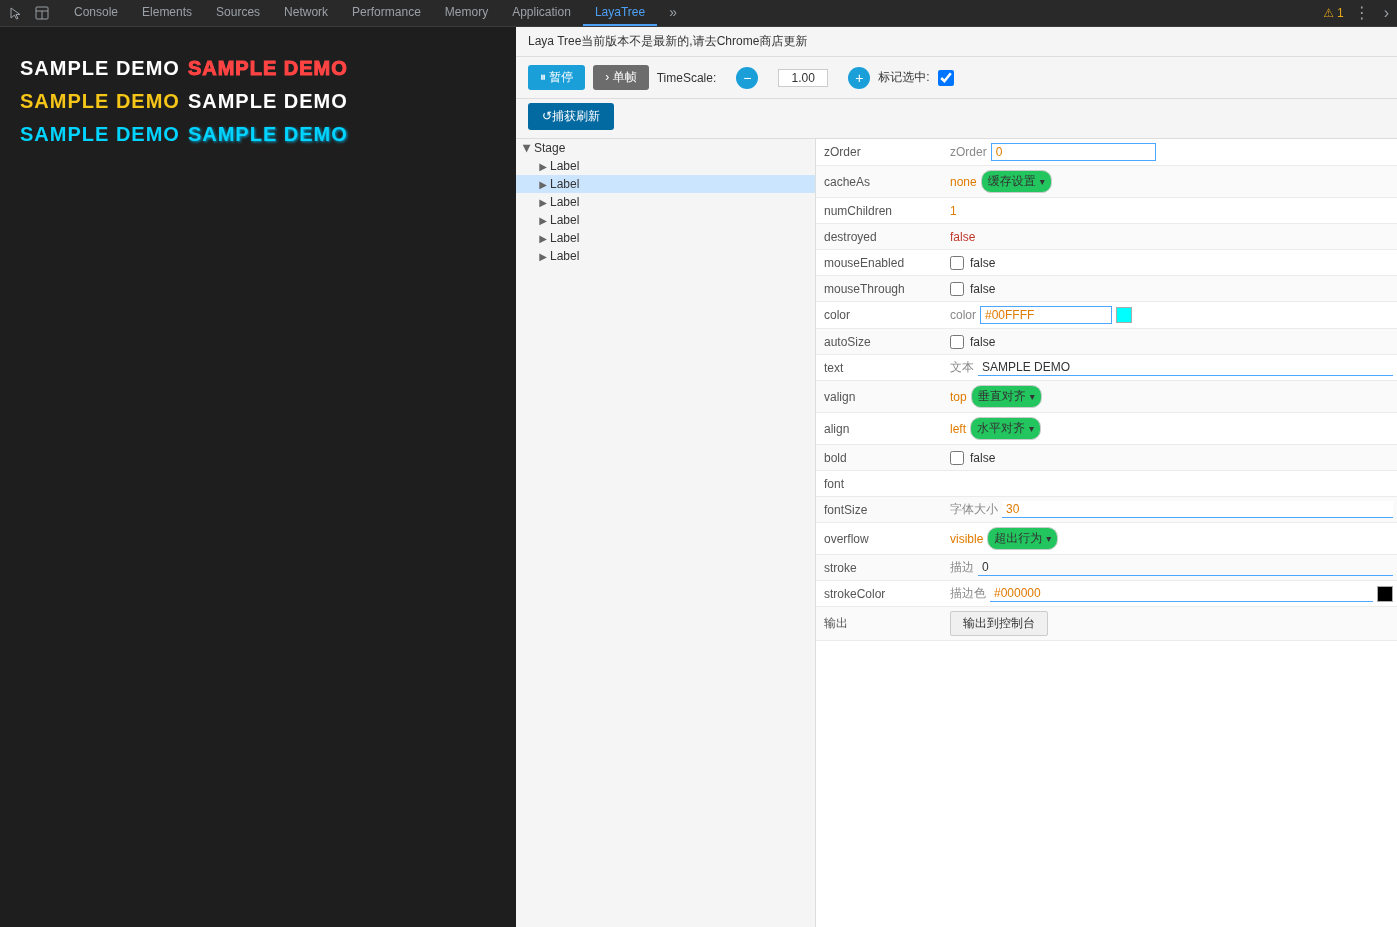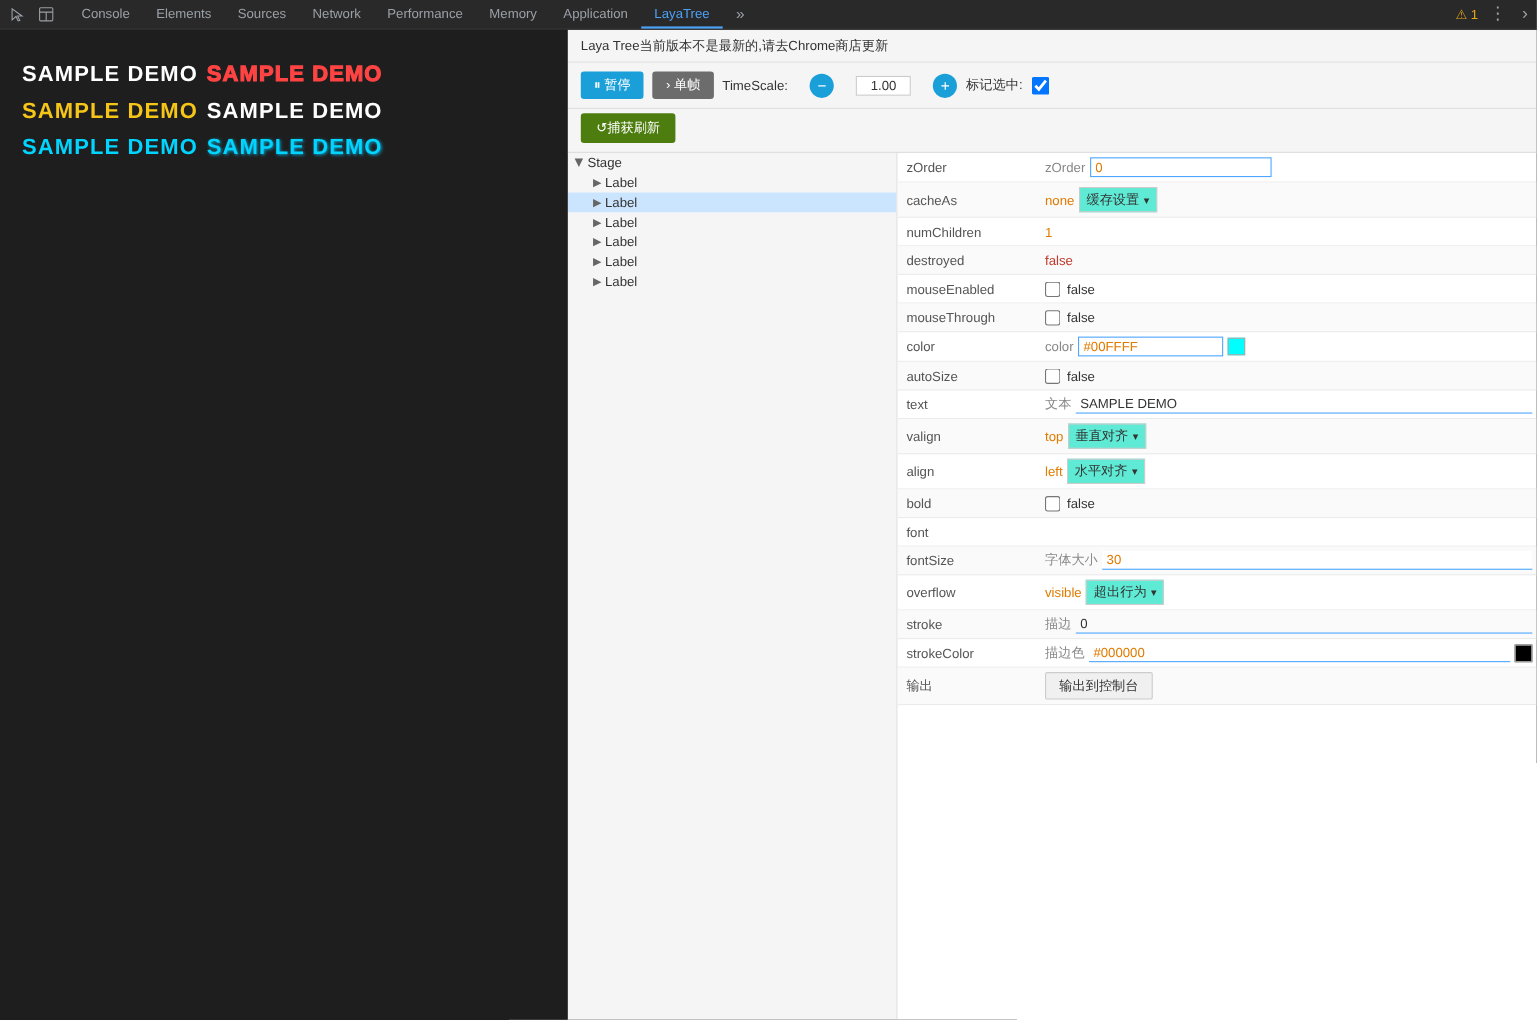--- a/index.html
+++ b/index.html
@@ -197,21 +197,21 @@
       height: 16px;
     }
 
     
     .capture-row {
       padding: 4px 12px 8px;
       background: #f5f5f5;
       border-bottom: 1px solid #ddd;
     }
     .btn-capture {
-      background: #4d7c0f;
+      background: #0369a1;
       color: white;
       border: none;
       padding: 5px 14px;
       border-radius: 3px;
       cursor: pointer;
       font-size: 12px;
       display: flex;
       align-items: center;
       gap: 4px;
     }
@@ -310,26 +310,26 @@
     .prop-val-text { font-size: 12px; color: #333; }
     .color-swatch {
       width: 16px;
       height: 16px;
       display: inline-block;
       border: 1px solid #aaa;
       flex-shrink: 0;
     }
     .select-dropdown {
       border: 1px solid #ccc;
-      background: #5eead4;
+      background: #22c55e;
       padding: 2px 6px;
       font-size: 12px;
       color: #333;
       cursor: pointer;
-      border-radius: 0;
+      border-radius: 10px;
       display: flex;
       align-items: center;
       gap: 4px;
     }
     .select-dropdown::after { content: '▾'; font-size: 10px; }
     .prop-input-text {
       border: none;
       border-bottom: 1px solid #4da6ff;
       background: white;
       padding: 1px 4px;

